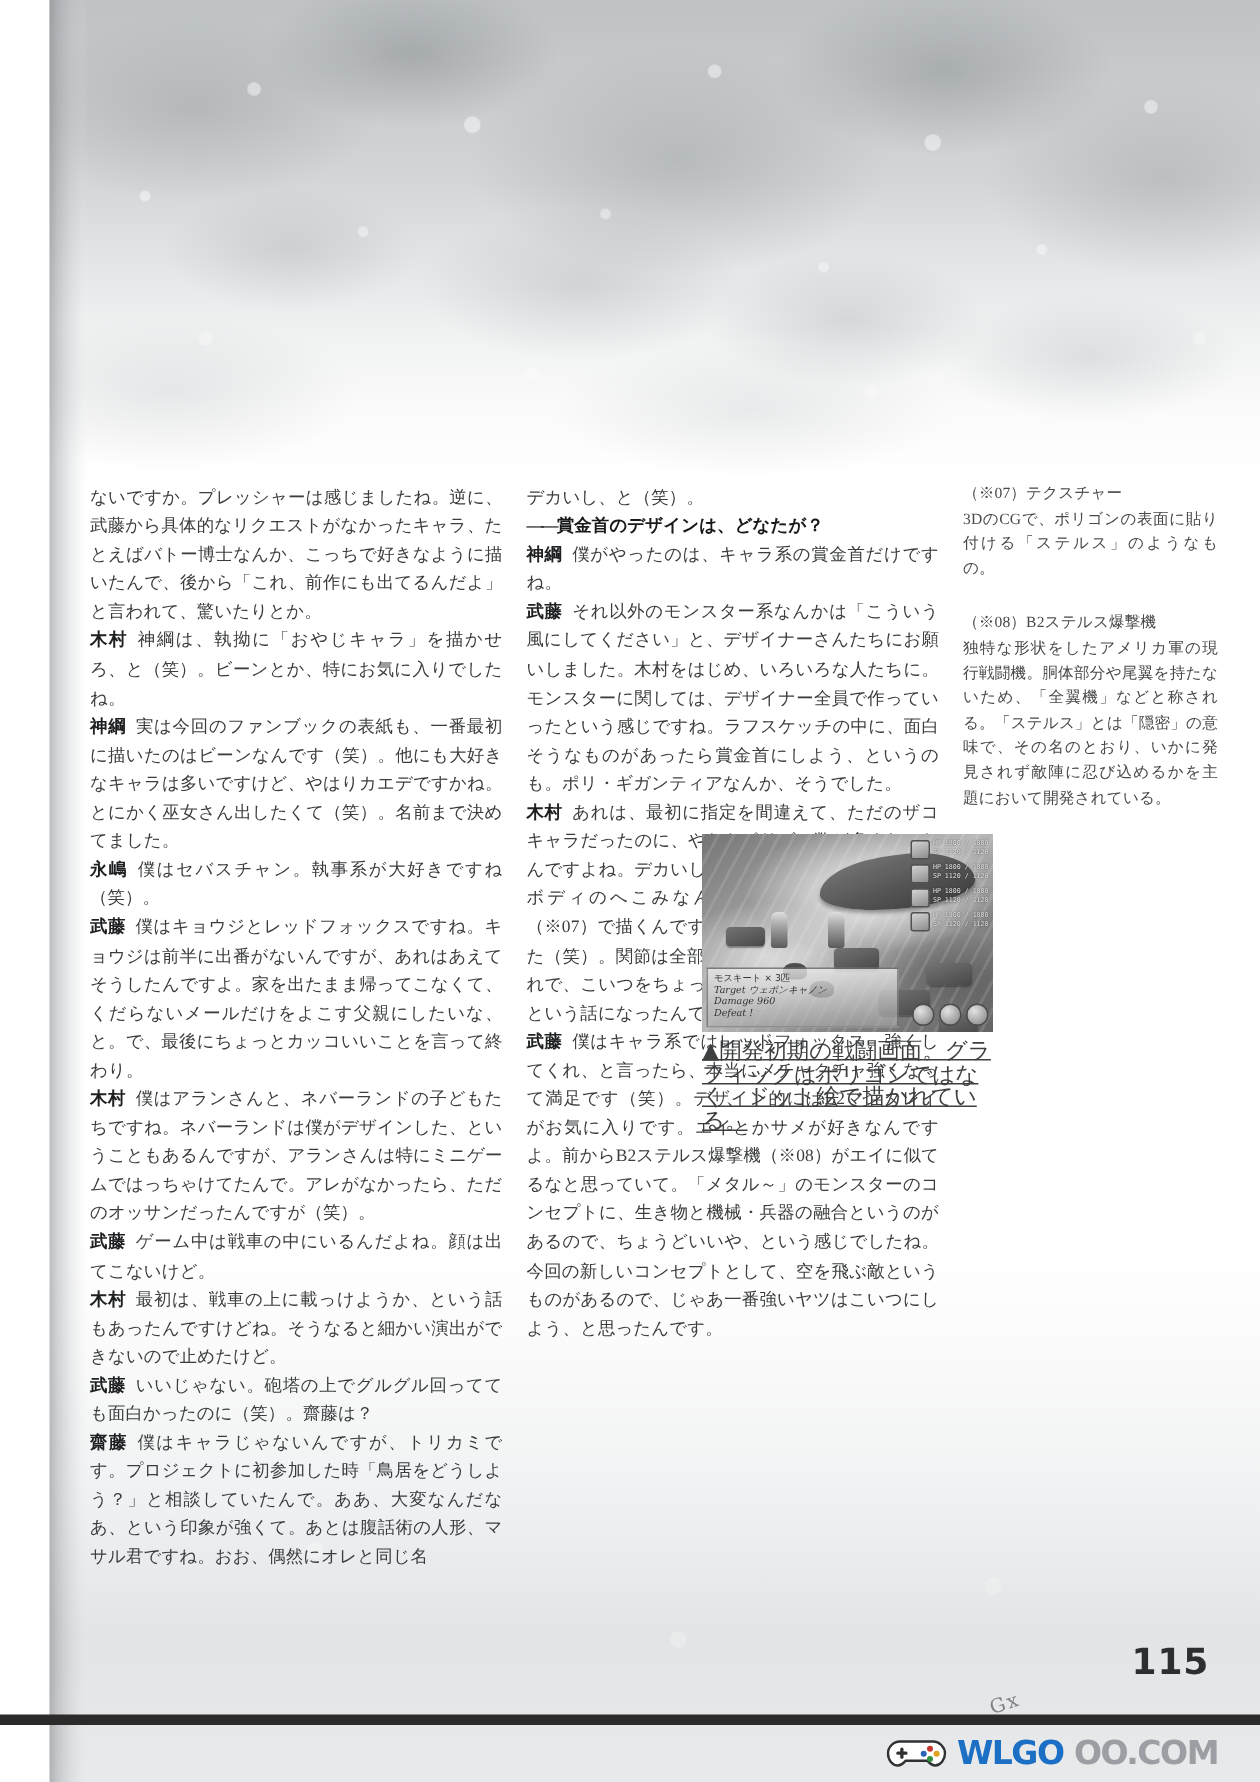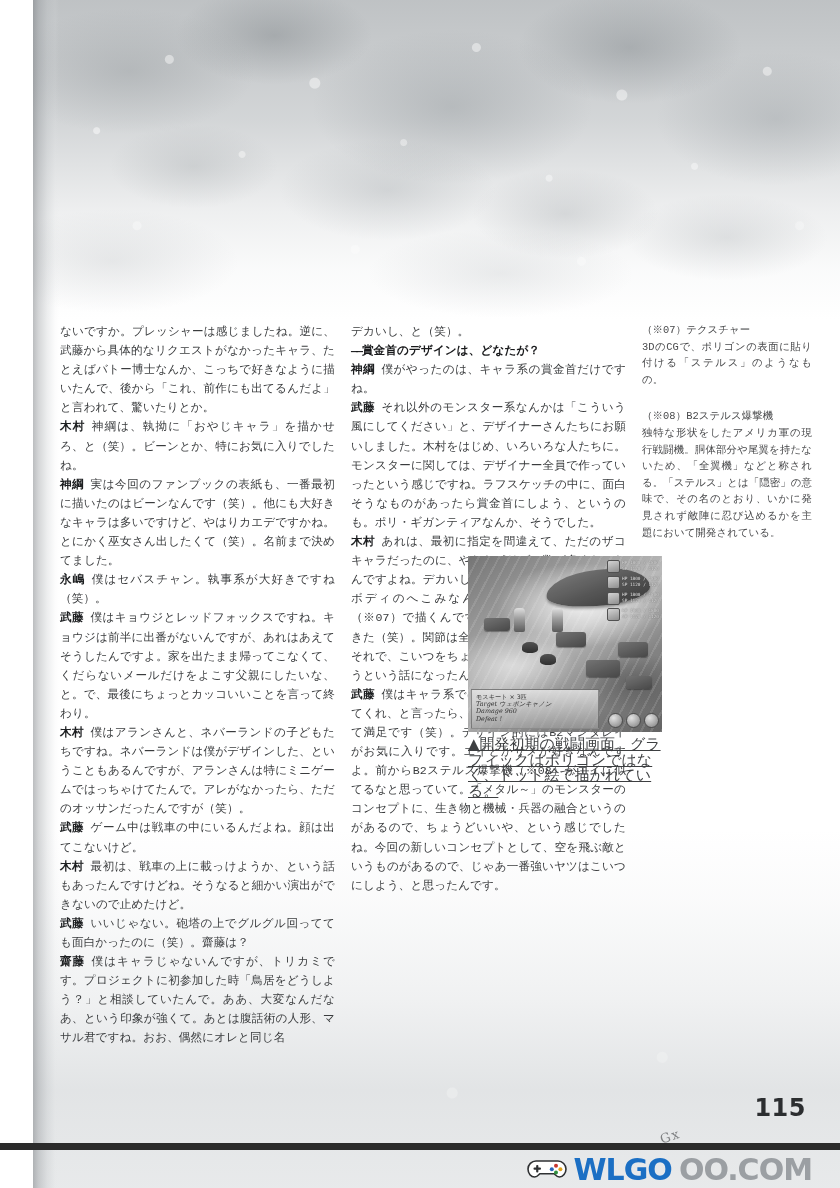--- a/index.html
+++ b/index.html
@@ -98,21 +98,21 @@
     height: 790px;
     display: flex;
     gap: 0;
   }
   .col { position: relative; }
   .col-left  { width: 275px; padding-right: 16px; }
   .col-mid   { width: 275px; padding-right: 16px; }
   .col-right { width: 170px; }
 
   .jp {
-    font-family: Liberation Mono, monospace;
+    font-family: Liberation Serif, serif;
     font-size: 11.6px;
     line-height: 19.1px;
     color: #3a3c3e;
     text-align: justify;
     text-justify: inter-character;
     margin: 0;
     letter-spacing: .1px;
   }
   .jp.small { font-size: 10.4px; line-height: 16.6px; color: #48494b; }
 
@@ -154,21 +154,21 @@
 
   
   .figure {
     position: absolute;
     left: 468px;
     top: 556px;
     width: 194px;
   }
   .shot {
     position: relative;
-    width: 194px; height: 176px;
+    width: 194px; height: 132px;
     overflow: hidden;
     background: #8e8f8d;
     filter: grayscale(1) contrast(.92) brightness(1.02);
   }
   .shot-bg {
     position: absolute; inset: 0;
     background:
       radial-gradient(ellipse 120px 60px at 58% 28%, rgba(255,255,255,.85), rgba(255,255,255,0) 70%),
       radial-gradient(ellipse 90px 50px at 22% 62%, rgba(255,255,255,.55), rgba(255,255,255,0) 72%),
       radial-gradient(ellipse 70px 40px at 85% 72%, rgba(60,62,60,.45), rgba(60,62,60,0) 75%),
@@ -298,21 +298,21 @@
     padding-right: 28px;
     box-sizing: border-box;
     gap: 7px;
   }
   .wm-pad {
     width: 40px; height: 24px;
     position: relative;
     flex: 0 0 auto;
   }
   .wm-text {
-    font-size: 30px;
+    font-size: 22px;
     font-weight: bold;
     letter-spacing: -1px;
     font-family: "DejaVu Sans", "Liberation Sans", sans-serif;
   }
   .wm-blue { color: #1b6fc4; }
   .wm-grey { color: #9b9fa3; }
 </style>
 </head>
 <body>
 

